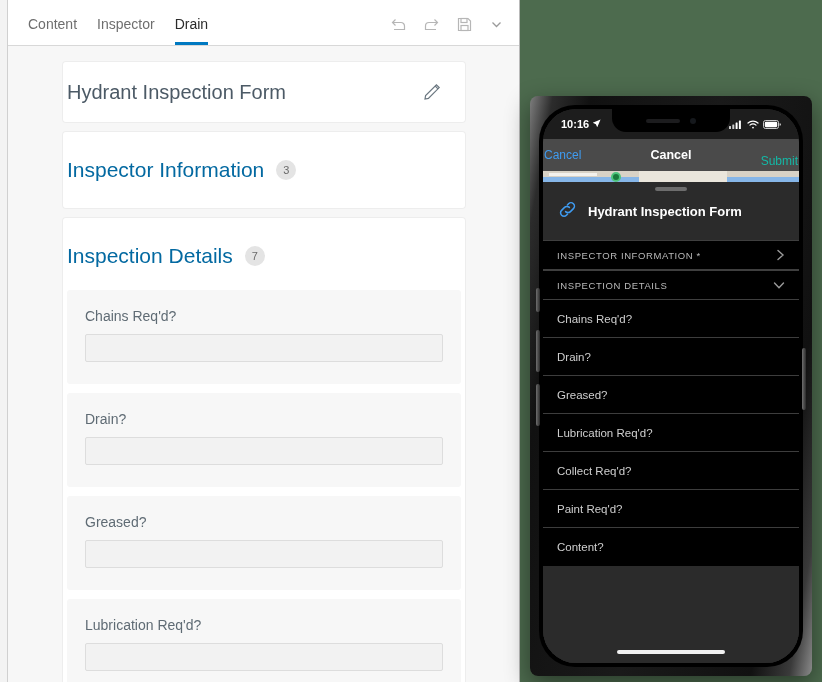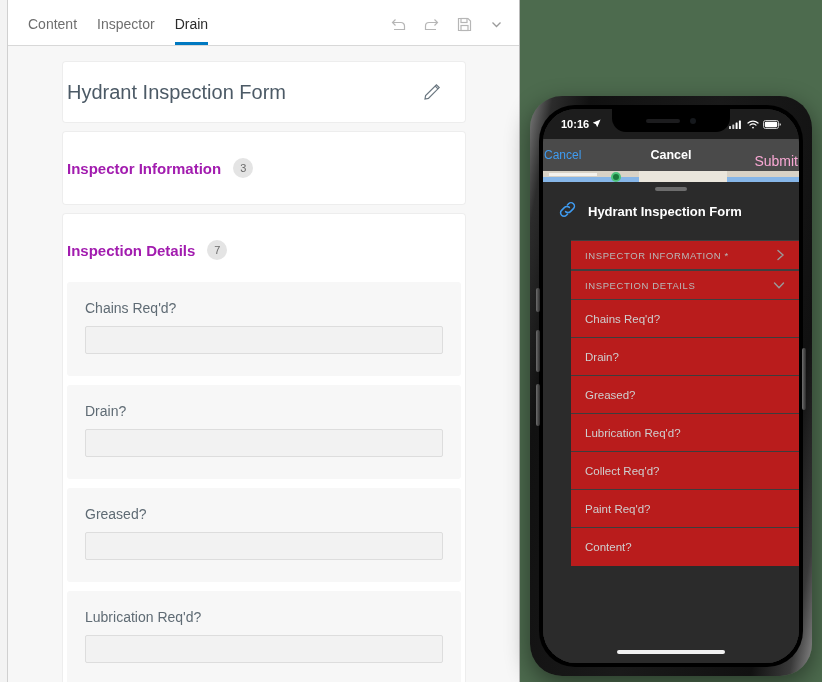--- a/index.html
+++ b/index.html
@@ -109,23 +109,23 @@
   .section-card {
     margin-bottom: 10px;
     padding: 26px 4px 26px 4px;
   }
   .section-head {
     display: flex;
     align-items: center;
     gap: 12px;
   }
   .section-name {
-    font-size: 15px;
-    font-weight: bold;
-    color: #a21caf;
+    font-size: 21px;
+    font-weight: normal;
+    color: #0369a1;
   }
   .count-badge {
     min-width: 20px;
     height: 20px;
     border-radius: 10px;
     background: #e4e4e4;
     color: #6a6a6a;
     font-size: 11px;
     display: flex;
     align-items: center;
@@ -158,21 +158,21 @@
     position: absolute;
     left: 520px; top: 0;
     width: 302px; height: 682px;
   }
 
   .phone {
     position: absolute;
     left: 10px; top: 96px;
     width: 282px;
     height: 580px;
-    border-radius: 32px;
+    border-radius: 8px;
     background: linear-gradient(100deg,#7d7d7d 0%, #2c2c2c 6%, #111 16%, #1a1a1a 50%, #111 84%, #3a3a3a 94%, #8a8a8a 100%);
     padding: 9px;
     box-shadow: 0 8px 24px rgba(0,0,0,0.45);
   }
   .phone-inner {
     width: 100%; height: 100%;
     border-radius: 36px;
     background: #000;
     padding: 4px;
     overflow: hidden;
@@ -251,21 +251,21 @@
   .nav-cancel { font-size: 12px; color: #3f9bf0; cursor: pointer; }
   .nav-title {
     position: absolute;
     left: 0; right: 0;
     text-align: center;
     font-size: 12.5px;
     font-weight: bold;
     color: #fff;
     pointer-events: none;
   }
-  .nav-submit { margin-left: auto; font-size: 14px; color: #f9a8d4; cursor: pointer; margin-top: 12px; }
+  .nav-submit { margin-left: auto; font-size: 12px; color: #14b8a6; cursor: pointer; margin-top: 12px; }
 
   
   .map-strip {
     position: relative;
     height: 11px;
     background: #d8d2c6;
     overflow: hidden;
   }
   .water {
     position: absolute;
@@ -311,21 +311,21 @@
     align-items: center;
     gap: 10px;
     padding: 8px 14px 16px 14px;
   }
   .sheet-title {
     font-size: 13px;
     font-weight: bold;
     color: #ffffff;
   }
 
-  .group { background: #b91c1c; margin-left: 28px; }
+  .group { background: #000000; }
   .group-header {
     display: flex;
     align-items: center;
     height: 30px;
     padding: 0 14px;
     border-top: 1px solid #3f3f3f;
     border-bottom: 1px solid #3f3f3f;
     cursor: pointer;
   }
   .group-header-label {

